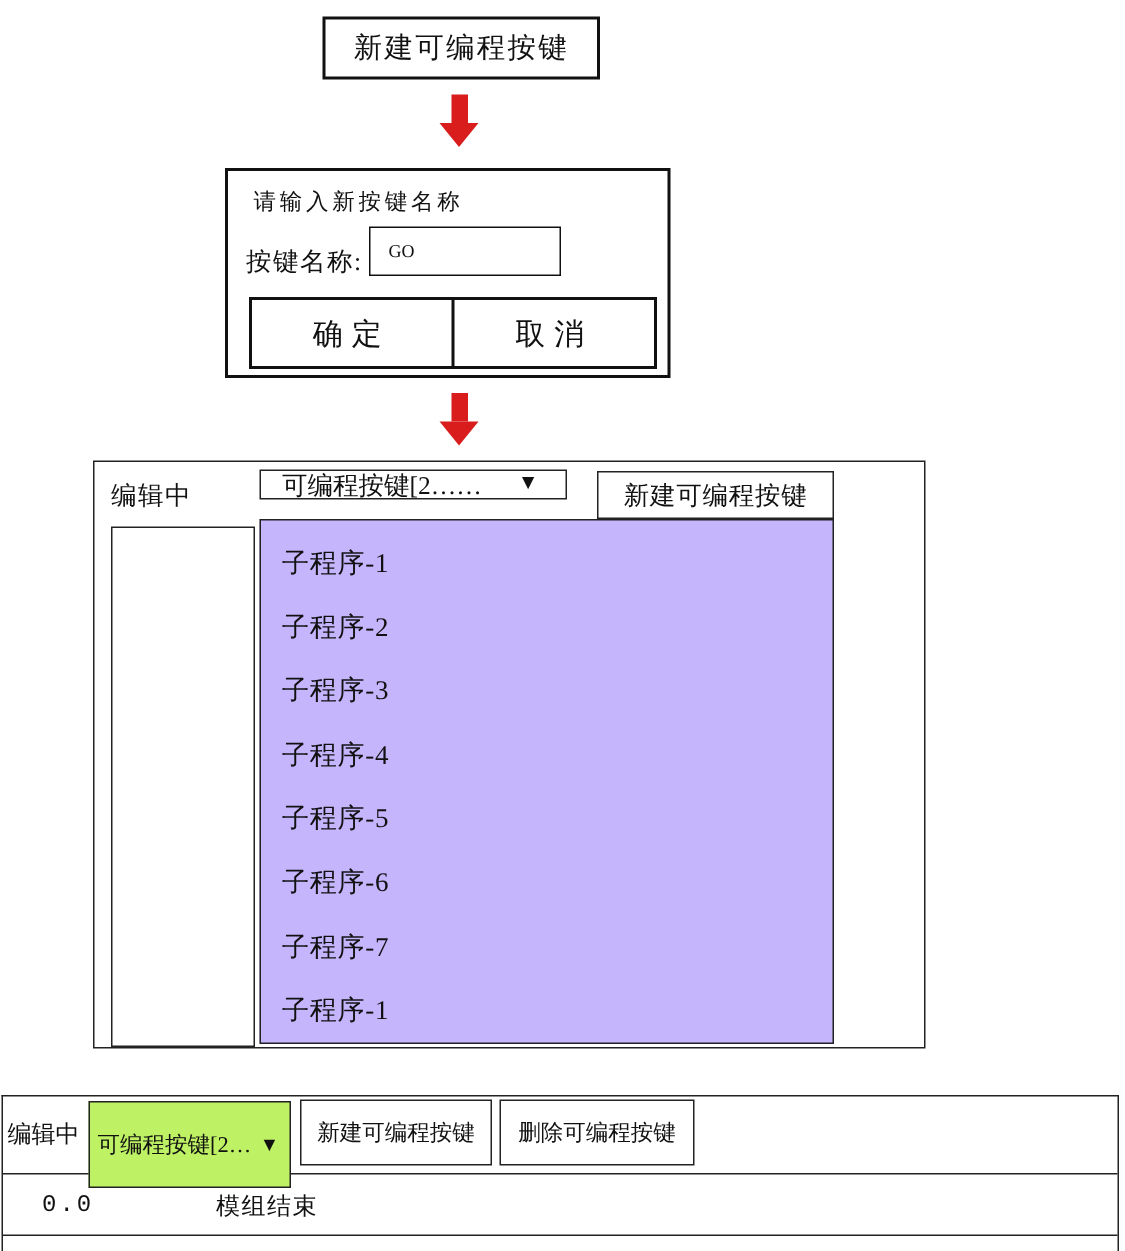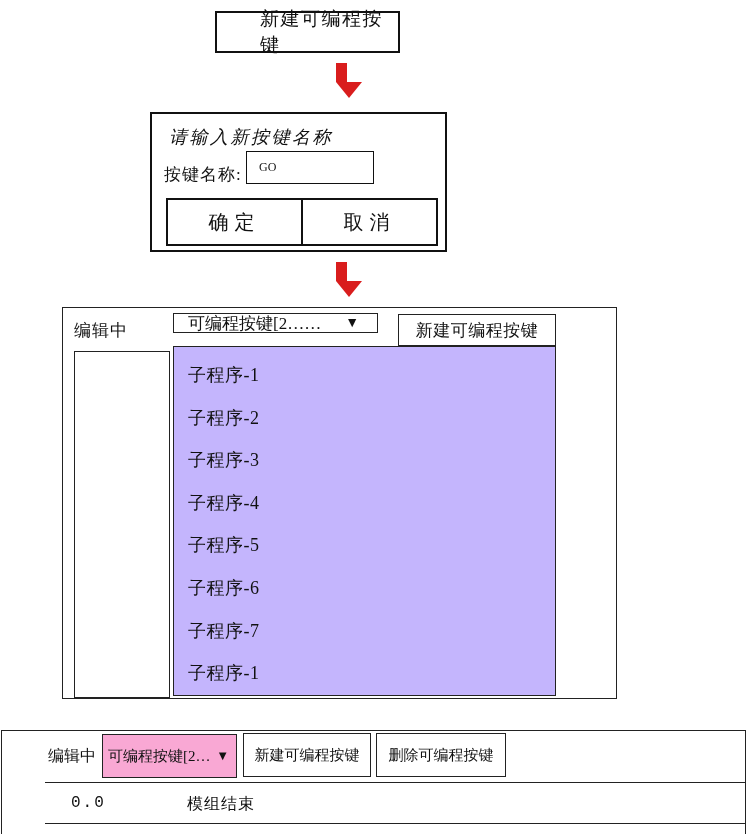--- a/index.html
+++ b/index.html
@@ -1,21 +1,21 @@
 <!DOCTYPE html>
 <html><head>
 <meta charset="utf-8">
 <style>
   html,body{margin:0;padding:0;}
   body{
     width:750px;height:834px;position:relative;background:#fff;
     font-family:"Liberation Serif","DejaVu Serif",serif;color:#111;
     overflow:hidden;
   }
-  .abs{position:absolute;box-sizing:border-box;padding-left:43px;}
+  .abs{position:absolute;box-sizing:border-box;}
 
   
   .start-box{
     left:215px;top:11px;width:185px;height:42px;
     border:2px solid #111;display:flex;align-items:center;justify-content:center;
     font-size:19px;letter-spacing:1.5px;background:#fff;
   }
 
   
   .arrow{width:26px;}
@@ -23,21 +23,21 @@
   .arrow .head{
     width:0;height:0;margin:0 auto;
     border-left:13px solid transparent;border-right:13px solid transparent;
     border-top:16px solid #d91d1d;
   }
   .arrow1{left:293px;top:63px;}
   .arrow2{left:293px;top:262px;}
 
   
   .dialog{left:150px;top:112px;width:297px;height:140px;border:2px solid #111;background:#fff;}
-  .dialog-title{position:absolute;left:17px;top:11px;font-size:18px;letter-spacing:2.5px;font-style:italic;}
+  .dialog-title{position:absolute;left:17px;top:11px;font-size:15px;letter-spacing:2.5px;}
   .dialog-label{position:absolute;left:12px;top:49px;font-size:17px;letter-spacing:1px;}
   .dialog-input{
     position:absolute;left:94px;top:37px;width:128px;height:33px;box-sizing:border-box;
     border:1.5px solid #111;background:#fff;font-family:inherit;font-size:12px;
     padding:0 0 0 12px;color:#111;outline:none;
   }
   .dialog-buttons{
     position:absolute;left:14px;top:84px;width:272px;height:48px;box-sizing:border-box;
     border:2px solid #111;display:flex;
   }
@@ -74,23 +74,23 @@
   }
 
   
   .bottom-panel{
     left:1px;top:730px;width:745px;height:104px;
     border:1.5px solid #222;border-bottom:none;background:#fff;
   }
   .toolbar-row{position:relative;height:52px;border-bottom:1.5px solid #222;box-sizing:border-box;}
   .toolbar-row .status{position:absolute;left:3px;top:15px;font-size:16px;}
   .toolbar-row .dropdown{
-    position:absolute;left:57px;top:3px;width:135px;height:44px;box-sizing:border-box;
+    position:absolute;left:57px;top:3px;width:135px;height:58px;box-sizing:border-box;
     border:1.5px solid #222;display:flex;align-items:center;justify-content:space-between;
-    padding:0 7px 0 5px;font-size:15px;background:#f9a8d4;
+    padding:0 7px 0 5px;font-size:15px;background:#bef264;
   }
   .toolbar-row .dropdown .caret{font-size:13px;}
   .toolbar-row .tbtn{
     position:absolute;top:2px;height:44px;box-sizing:border-box;border:1.5px solid #222;
     display:flex;align-items:center;justify-content:center;font-size:15px;background:#fff;
   }
   .toolbar-row .tbtn.new{left:198px;width:128px;}
   .toolbar-row .tbtn.delete{left:331px;width:130px;}
   .program-row{position:relative;height:41px;border-bottom:1.5px solid #222;box-sizing:border-box;font-size:16px;font-family:Liberation Mono, monospace;}
   .program-row .lineno{position:absolute;left:26px;top:11px;letter-spacing:2px;}

